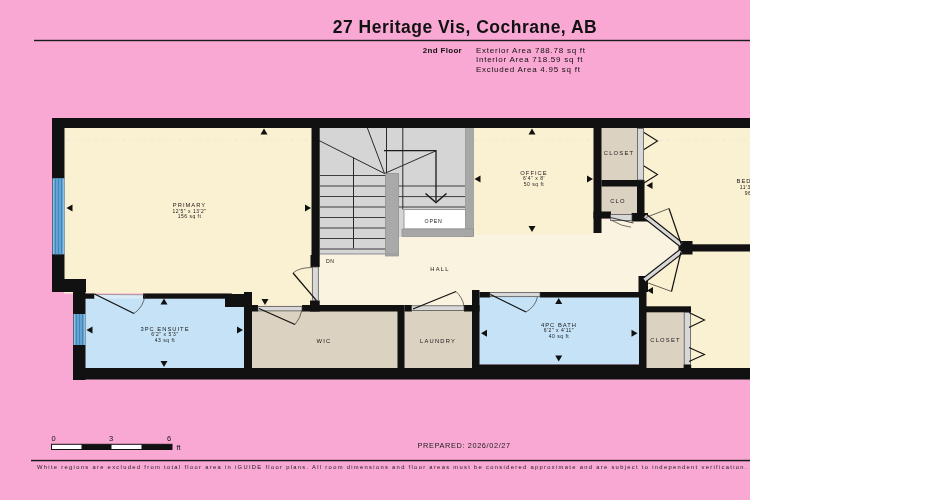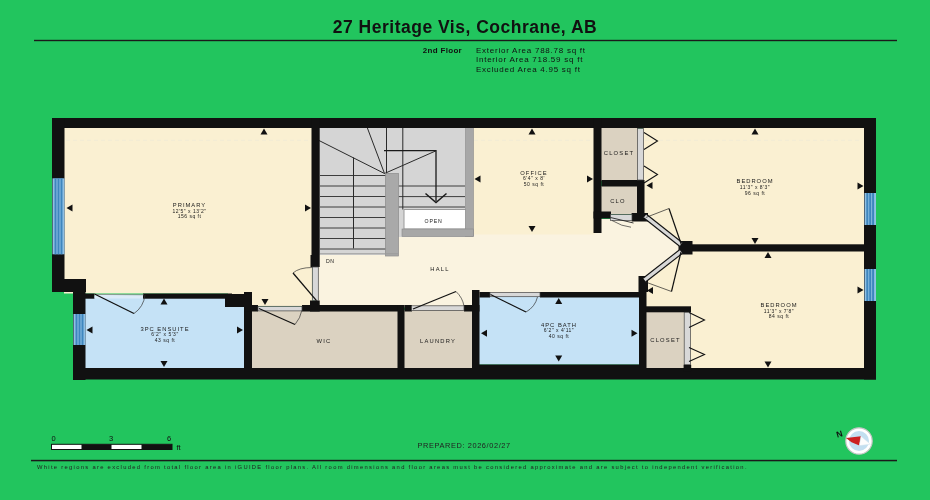--- a/index.html
+++ b/index.html
@@ -1,16 +1,16 @@
 <!DOCTYPE html>
 <html><head>
 <meta charset="utf-8">
 <style>
   html,body{margin:0;padding:0;background:#fff;}
-  #page{position:relative;width:930px;height:500px;background:#22c55e;overflow:hidden;
+  #page{position:relative;width:750px;height:500px;background:#f9a8d4;overflow:hidden;
         font-family:"Liberation Sans", sans-serif;}
   svg text{font-family:"Liberation Sans", sans-serif;}
 </style>
 </head>
 <body>
 <div id="page">
 <svg width="930" height="500" viewBox="0 0 930 500">
 
 <g>
   <text x="465" y="32.5" text-anchor="middle" font-size="17.5" letter-spacing="0.5" font-weight="bold" fill="#111">27 Heritage Vis, Cochrane, AB</text>

